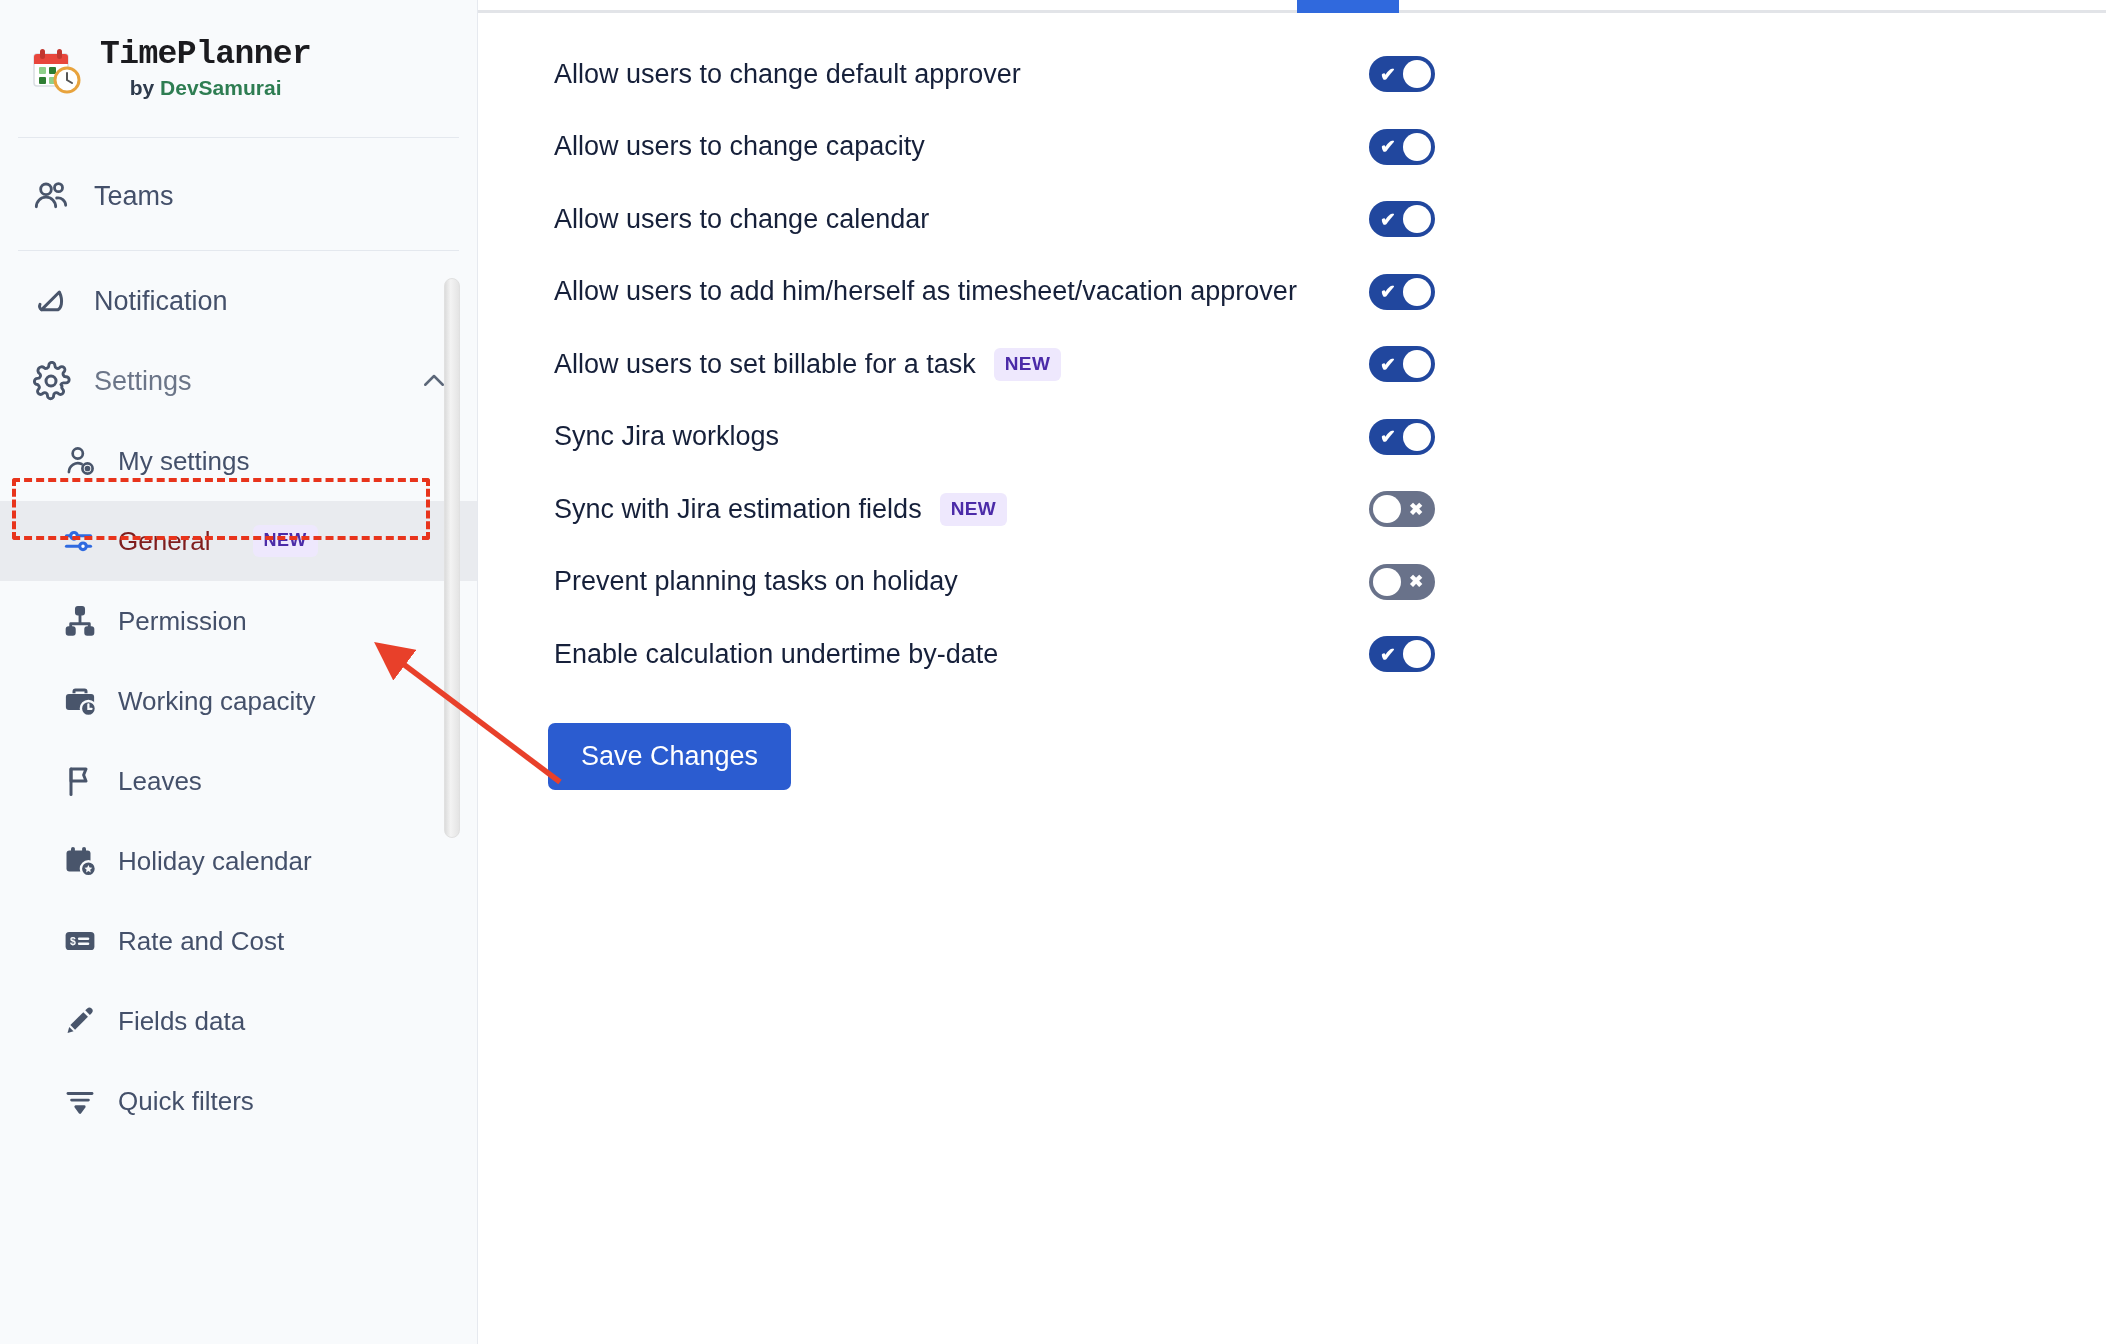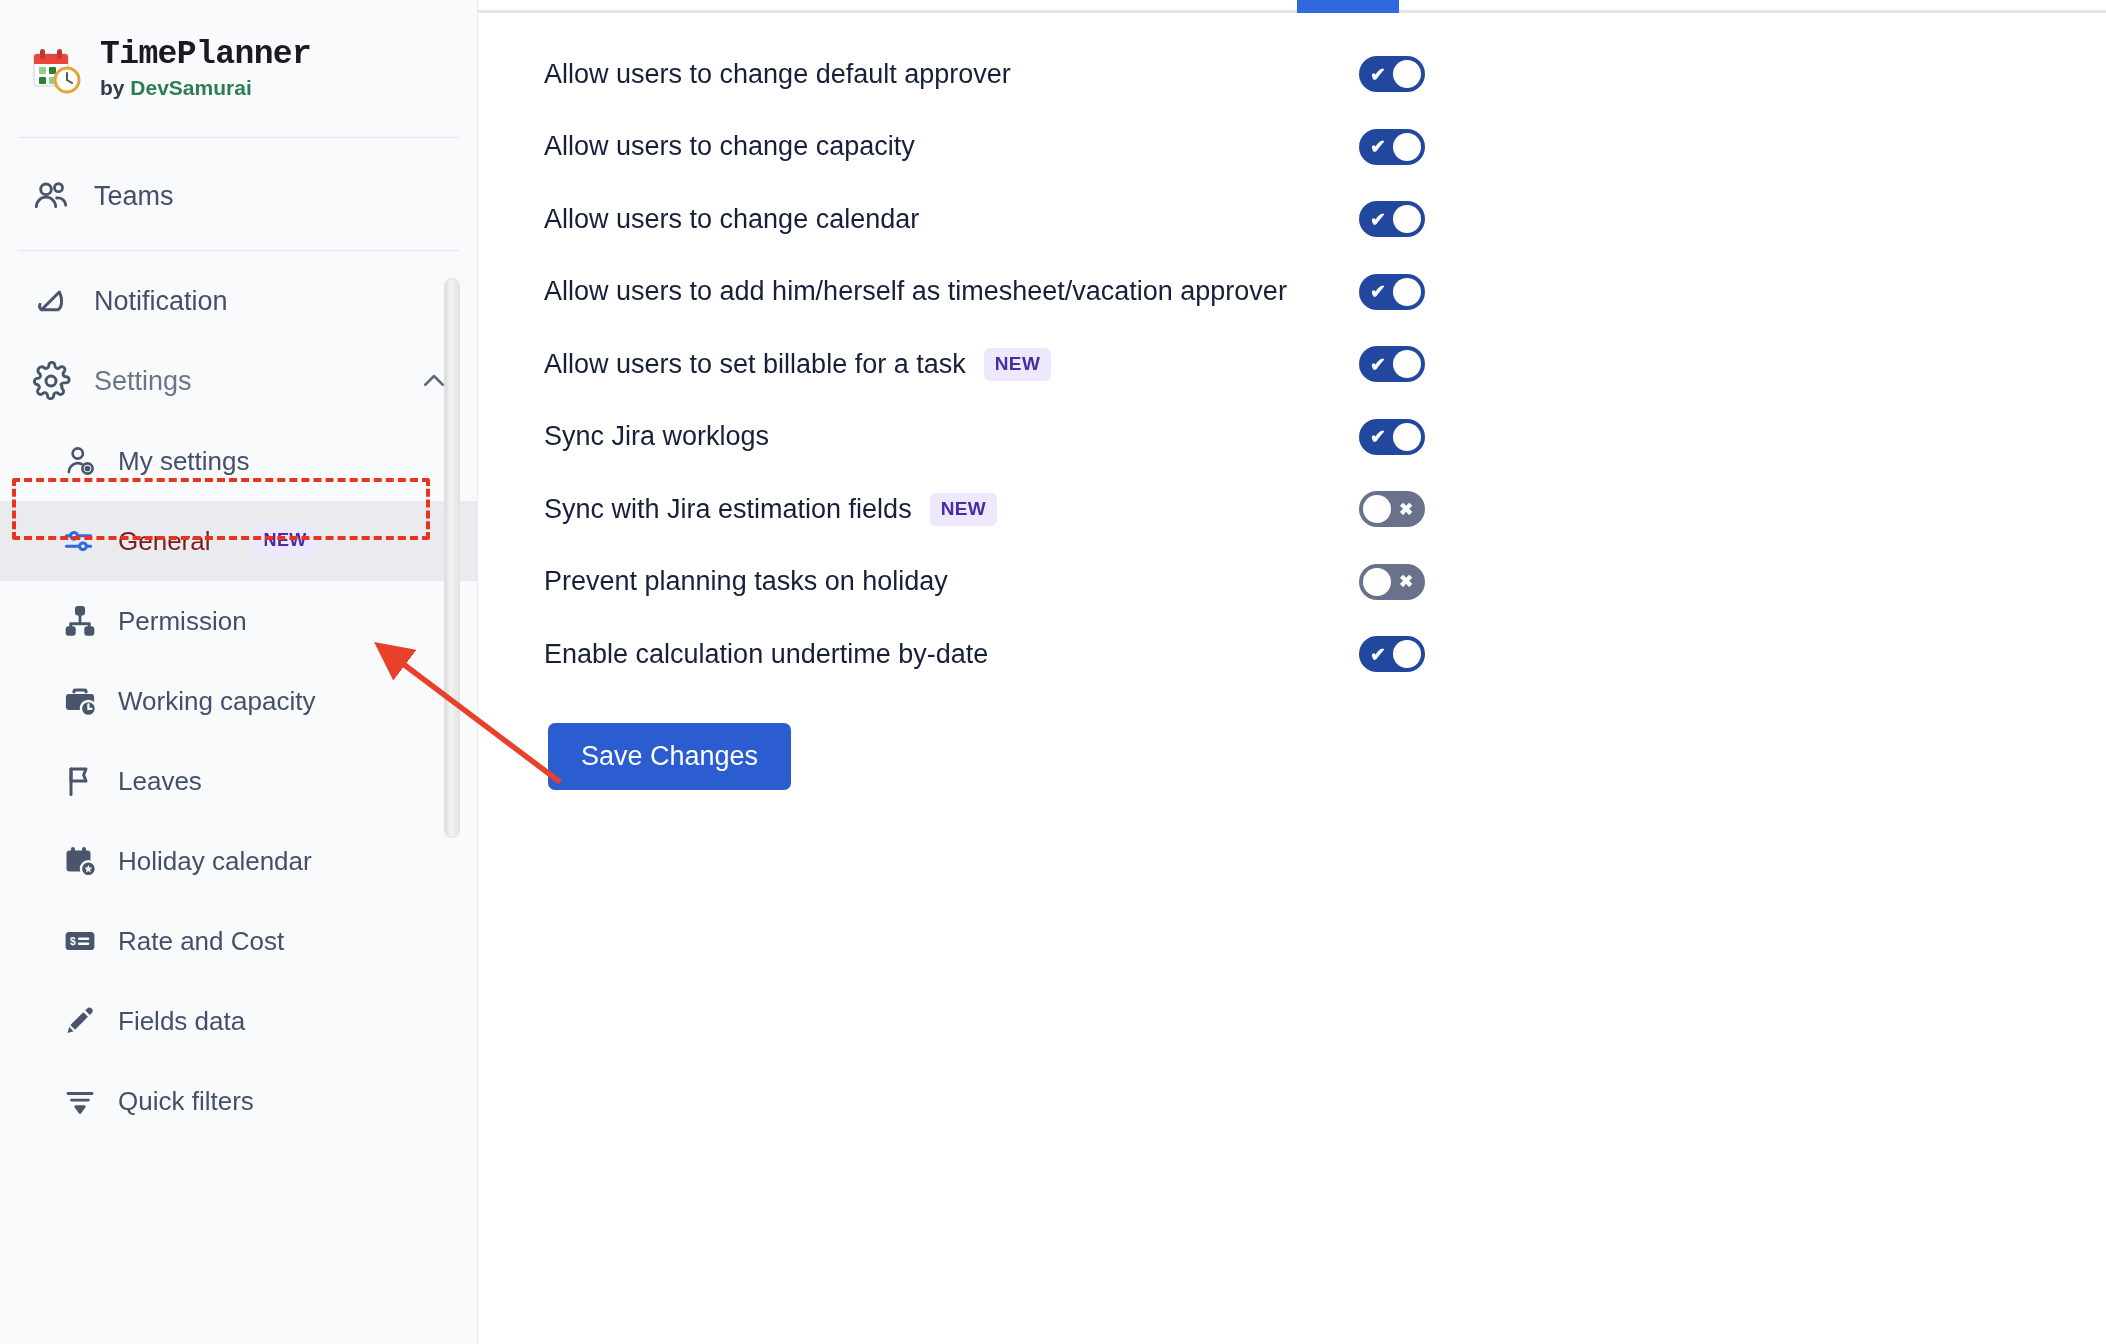--- a/index.html
+++ b/index.html
@@ -49,20 +49,21 @@
     letter-spacing: -0.6px;
     line-height: 1.05;
     font-family: Liberation Mono, monospace;
   }
   .brand-sub {
     font-size: 21px;
     font-weight: bold;
     color: #2f3b4d;
     margin-top: 4px;
     line-height: 1.1;
+    text-align: center;
   }
   .brand-sub .vendor { color: #2e7d52; }
 
   .divider {
     height: 1px;
     background: #e4e8ee;
     margin: 0 18px;
   }
 
   .nav { padding-top: 18px; }
@@ -186,21 +187,21 @@
     position: absolute;
     top: 0;
     left: 819px;
     width: 102px;
     height: 13px;
     background: #3069dd;
   }
 
   .settings-list {
     position: absolute;
-    left: 66px;
+    left: 76px;
     top: 38px;
     width: 930px;
   }
   .setting-row {
     display: flex;
     align-items: center;
     height: 72.5px;
   }
   .setting-label {
     font-size: 27px;

